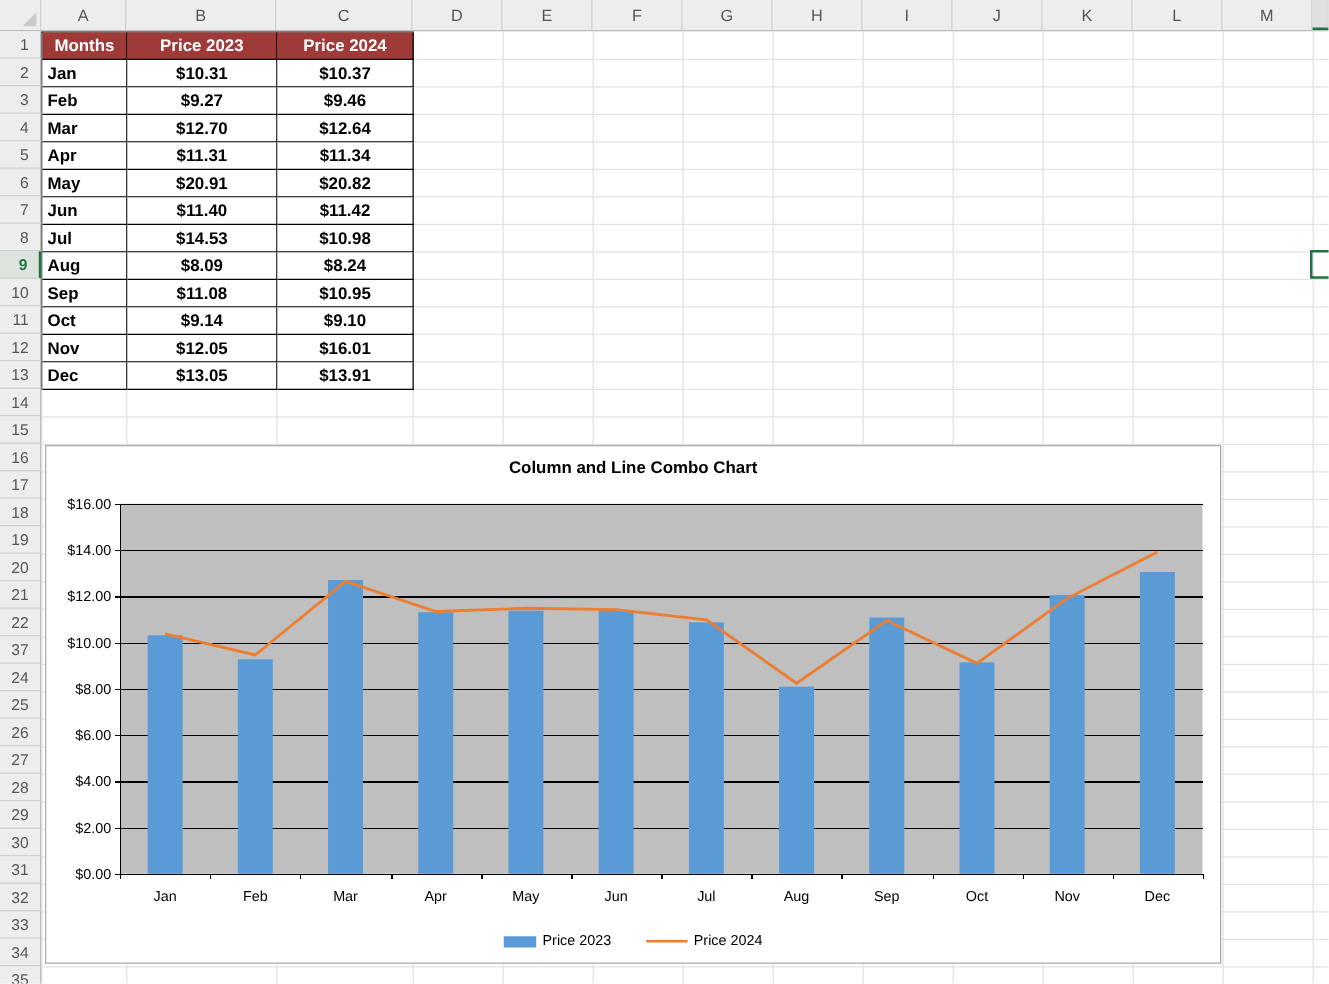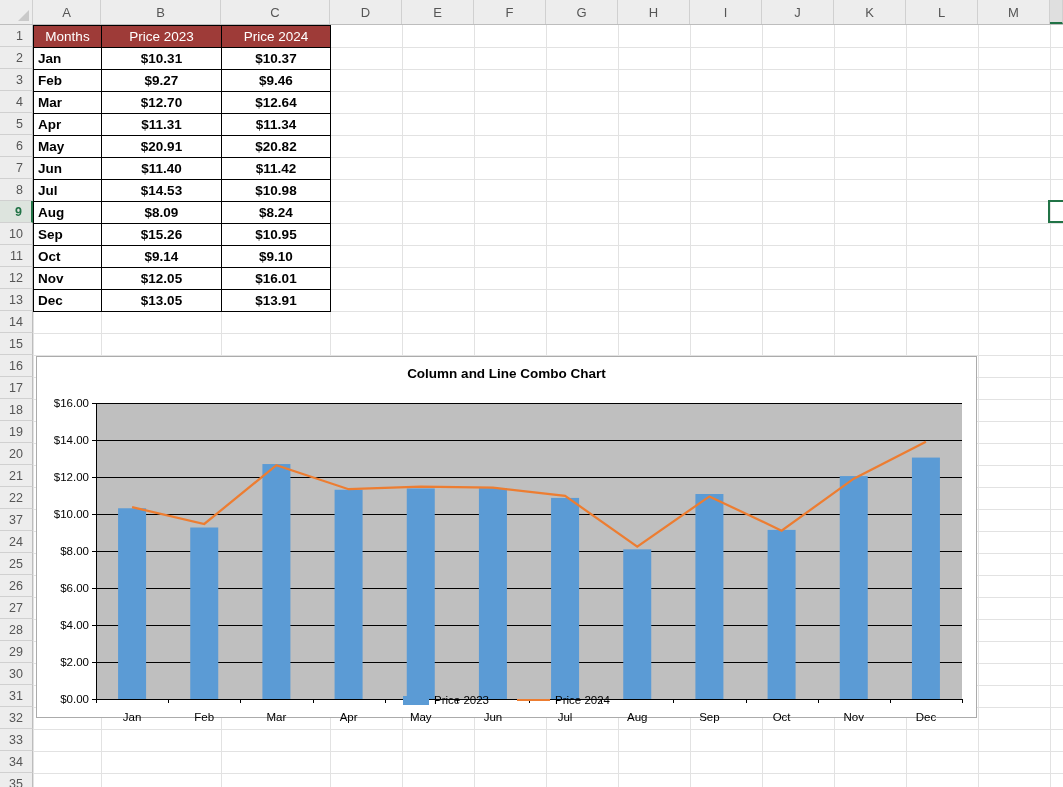--- a/index.html
+++ b/index.html
@@ -38,24 +38,24 @@
   
   #datatable{position:absolute;left:33px;top:25px;z-index:3;border-left:1px solid #000;border-top:1px solid #000;}
   .t-row{display:flex;}
   .t-cell{
     box-sizing:border-box;height:22px;border-right:1px solid #000;border-bottom:1px solid #000;
     display:flex;align-items:center;font-size:13.5px;color:#000;background:#fff;font-weight:bold;
   }
   .t-cell.c-month{width:68px;padding-left:4px;font-weight:bold;justify-content:flex-start;}
   .t-cell.c-b{width:120px;justify-content:center;}
   .t-cell.c-c{width:109px;justify-content:center;}
-  .t-head .t-cell{color:#fff;font-weight:normal;justify-content:center;padding-left:0;}
+  .t-head .t-cell{color:#fff;font-weight:bold;justify-content:center;padding-left:0;}
   
   #chart{
-    position:absolute;left:36px;top:356px;width:941px;height:362px;
+    position:absolute;left:36px;top:356px;width:941px;height:415px;
     background:#fff;border:1px solid #ABABAB;box-sizing:border-box;z-index:4;
   }
   #chart-title{
     position:absolute;top:9px;left:0;width:100%;text-align:center;
     font-size:13.5px;font-weight:bold;color:#000;
   }
   #chart-svg{position:absolute;left:0;top:0;}
   #chart-legend{
     position:absolute;left:0;bottom:11px;width:100%;display:flex;
     justify-content:center;align-items:center;gap:28px;font-size:11.5px;color:#000;
@@ -235,21 +235,21 @@
       </div>
 
       <div class="t-row">
         <div class="t-cell c-month">Aug</div>
         <div class="t-cell c-b">$8.09</div>
         <div class="t-cell c-c">$8.24</div>
       </div>
 
       <div class="t-row">
         <div class="t-cell c-month">Sep</div>
-        <div class="t-cell c-b">$15.26</div>
+        <div class="t-cell c-b">$11.08</div>
         <div class="t-cell c-c">$10.95</div>
       </div>
 
       <div class="t-row">
         <div class="t-cell c-month">Oct</div>
         <div class="t-cell c-b">$9.14</div>
         <div class="t-cell c-c">$9.10</div>
       </div>
 
       <div class="t-row">

